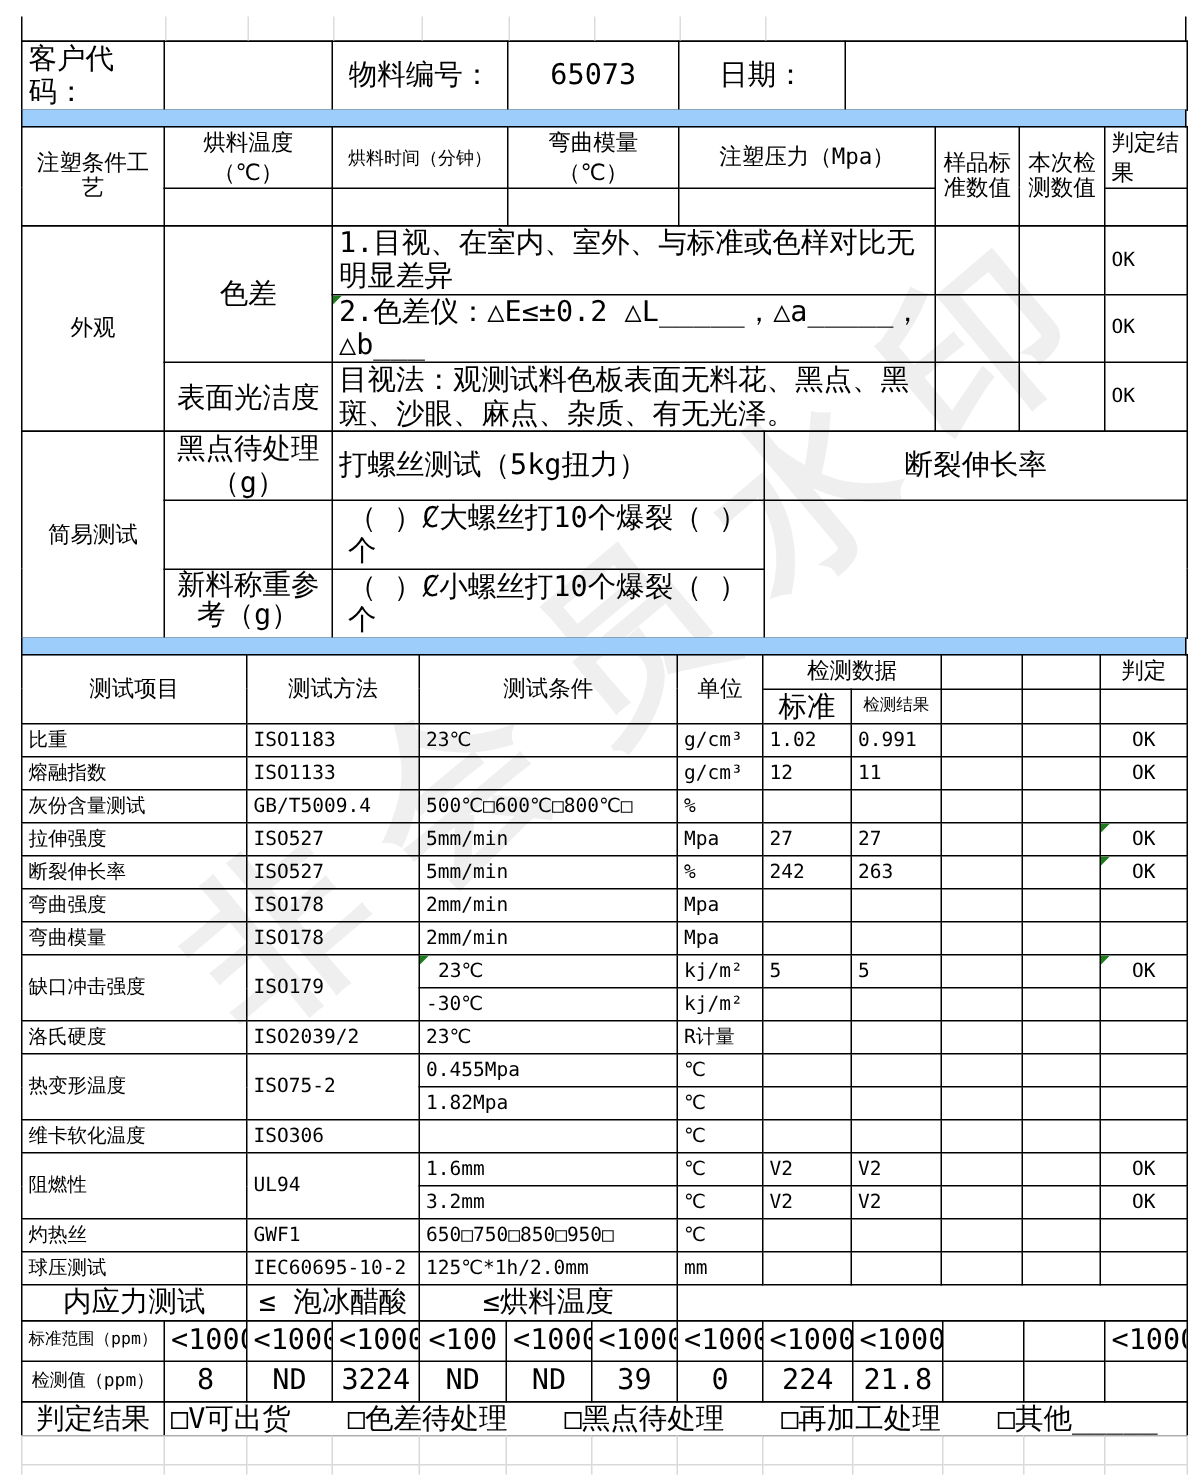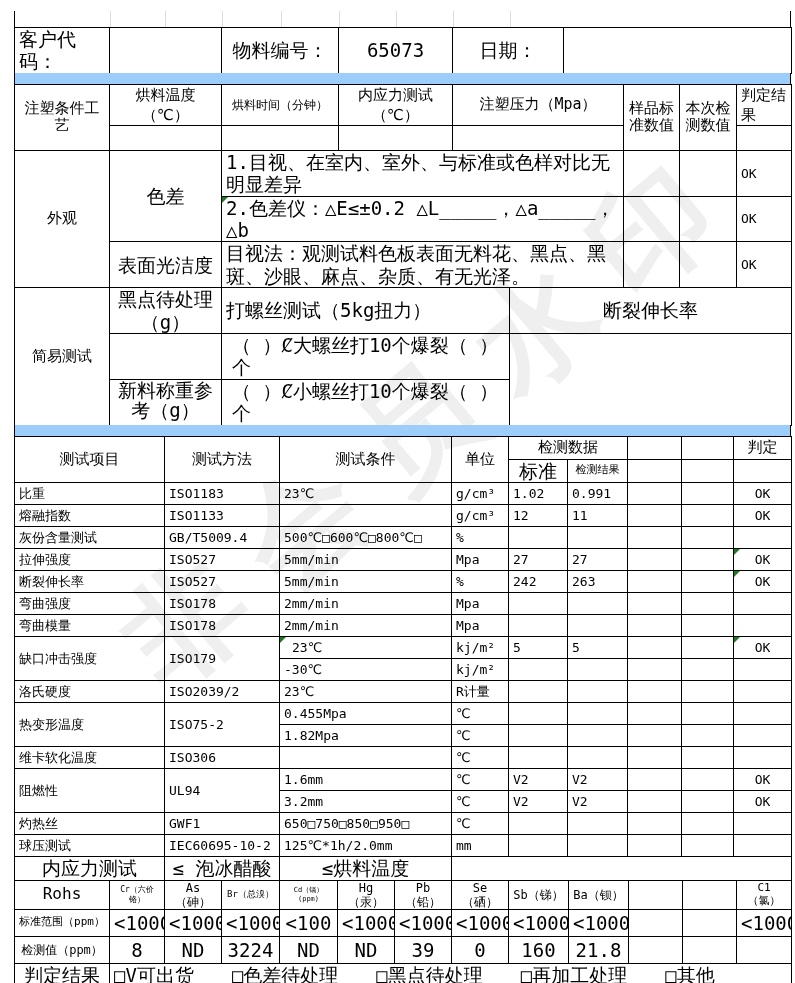--- a/index.html
+++ b/index.html
@@ -95,21 +95,21 @@
         <col style="width:171px">
         <col style="width:56px">
       <col style="width:57px">
         <col style="width:55px">
       </colgroup>
     <tbody>
         <tr class="h1">
       <td class="c f15" rowspan="2">注塑条件工艺</td>
       <td class="c f15 clip2">烘料温度（℃）</td>
       <td class="c f12">烘料时间（分钟）</td>
-      <td class="c f15 clip2">内应力测试（℃）</td>
+      <td class="c f15 clip2">弯曲模量（℃）</td>
       <td class="c f15">注塑压力（Mpa）</td>
       <td class="c f15" rowspan="2">样品标准数值</td>
       <td class="c f15" rowspan="2">本次检测数值</td>
       <td class="f15 clip2" style="vertical-align:top">判定结果</td>
     </tr>
     <tr class="h2">
       <td></td>
       <td></td>
       <td></td>
       <td></td>
@@ -412,35 +412,20 @@
         <col style="width:57px">
       <col style="width:57px">
         <col style="width:57px">
         <col style="width:60px">
       <col style="width:60px">
         <col style="width:54px">
         <col style="width:54px">
       <col style="width:55px">
       </colgroup>
     <tbody>
-        <tr>
-      <td class="c f16">Rohs</td>
-      <td class="c f8">Cr（六价铬）</td>
-      <td class="c f12">As（砷）</td>
-      <td class="c f9">Br（总溴）</td>
-      <td class="c f7">Cd（镉）(ppm)</td>
-      <td class="c f12">Hg（汞）</td>
-      <td class="c f12">Pb（铅）</td>
-      <td class="c f12">Se（硒）</td>
-      <td class="c f12">Sb（锑）</td>
-      <td class="c f12">Ba（钡）</td>
-      <td></td>
-      <td></td>
-      <td class="c f11">C1（氯）</td>
-    </tr>
     <tr>
       <td class="c f11">标准范围（ppm）</td>
       <td class="c f14">&lt;1000</td>
       <td class="c f14">&lt;1000</td>
       <td class="c f14">&lt;1000</td>
       <td class="c f14">&lt;100</td>
       <td class="c f14">&lt;1000</td>
       <td class="c f14">&lt;1000</td>
       <td class="c f14">&lt;1000</td>
       <td class="c f14">&lt;1000</td>
@@ -451,21 +436,21 @@
     </tr>
     <tr>
       <td class="c f12">检测值（ppm）</td>
       <td class="c f14">8</td>
       <td class="c f14">ND</td>
       <td class="c f14">3224</td>
       <td class="c f14">ND</td>
       <td class="c f14">ND</td>
       <td class="c f14">39</td>
       <td class="c f14">0</td>
-      <td class="c f14">160</td>
+      <td class="c f14">224</td>
       <td class="c f14">21.8</td>
       <td></td>
       <td></td>
       <td></td>
     </tr>
   </tbody>
     </table>
 
   <table class="verd">
     <colgroup>

